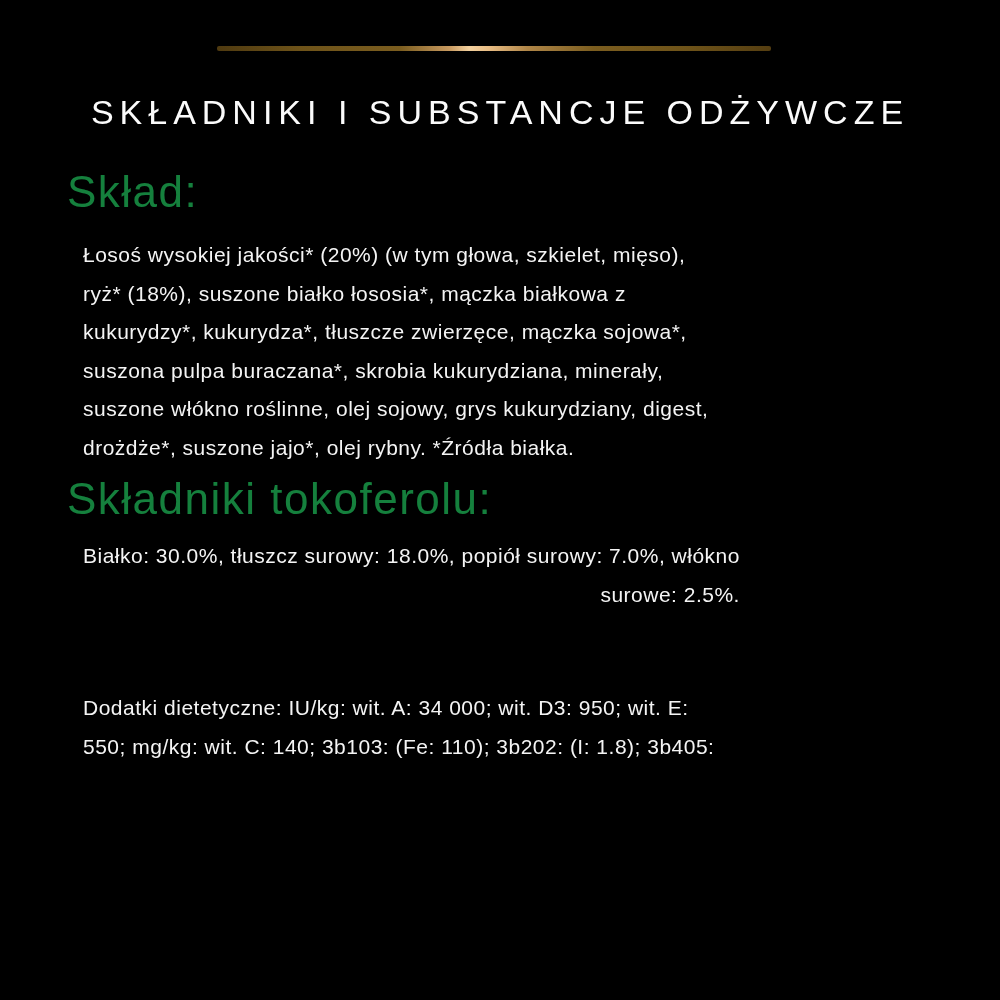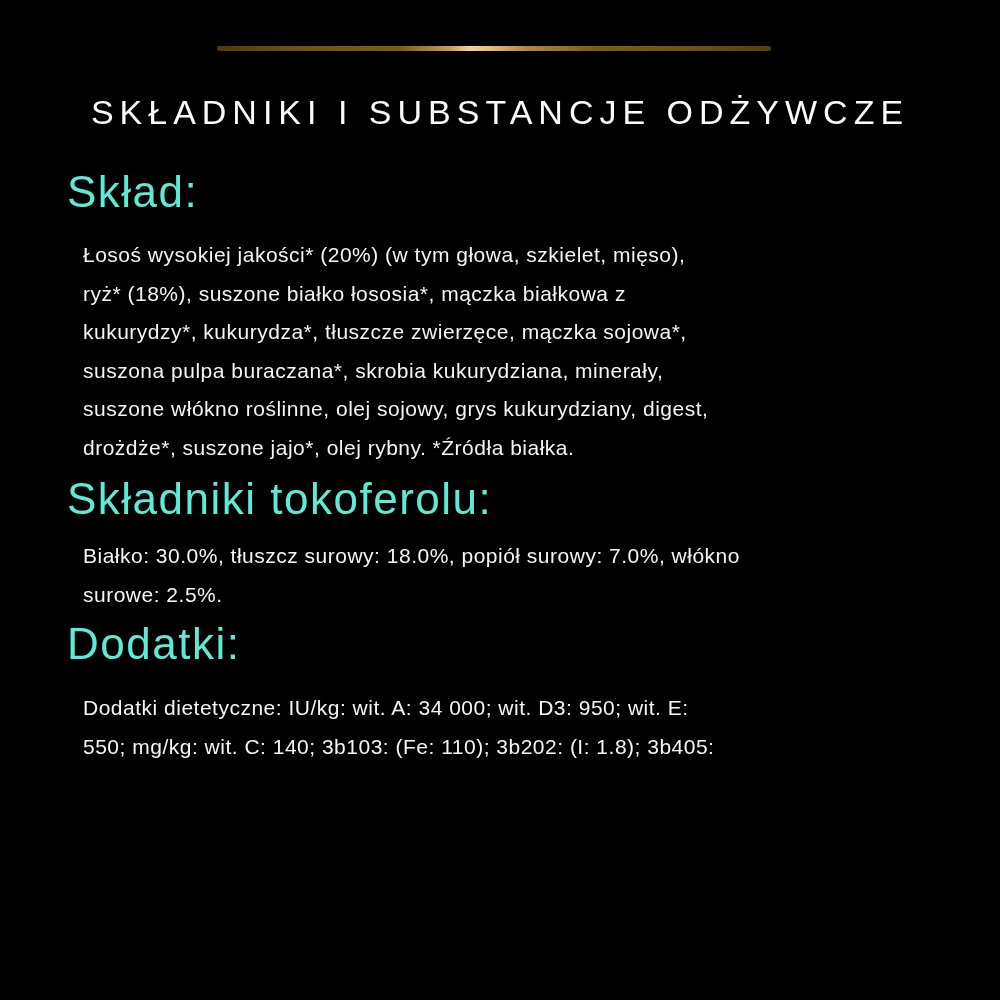--- a/index.html
+++ b/index.html
@@ -45,42 +45,42 @@
     font-size: 34px;
     line-height: 40px;
     font-weight: 400;
     letter-spacing: 6px;
     white-space: pre;
   }
   .sec-heading {
     position: absolute;
     left: 67px;
     margin: 0;
-    color: #5eead4;
+    color: #15803d;
     font-size: 44px;
     line-height: 48px;
     font-weight: 400;
     letter-spacing: 1.5px;
     white-space: pre;
   }
   .sec-body {
     position: absolute;
     left: 67px;
     margin: 16px;
     color: #f4f4f4;
     font-size: 21px;
     line-height: 38.5px;
     font-weight: 400;
     letter-spacing: 0.5px;
     white-space: pre;
   }
   .h-sklad   { top: 168px; }
   .b-sklad   { top: 220px; }
   .h-analit  { top: 475px; }
-  .b-analit  { top: 521px; }
+  .b-analit  { top: 521px; text-align: right; }
   .h-dodatki { top: 620px; }
   .b-dodatki { top: 673px; }
   .h-tech    { top: 825px; }
   .b-tech    { top: 872px; }
 </style>
 </head>
 <body>
 
 <div class="page">
 
@@ -93,21 +93,20 @@
 ryż* (18%), suszone białko łososia*, mączka białkowa z
 kukurydzy*, kukurydza*, tłuszcze zwierzęce, mączka sojowa*,
 suszona pulpa buraczana*, skrobia kukurydziana, minerały,
 suszone włókno roślinne, olej sojowy, grys kukurydziany, digest,
 drożdże*, suszone jajo*, olej rybny. *Źródła białka.</p>
 
   <h2 class="sec-heading h-analit">Składniki tokoferolu:</h2>
   <p class="sec-body b-analit">Białko: 30.0%, tłuszcz surowy: 18.0%, popiół surowy: 7.0%, włókno
 surowe: 2.5%.</p>
 
-  <h2 class="sec-heading h-dodatki">Dodatki:</h2>
   <p class="sec-body b-dodatki">Dodatki dietetyczne: IU/kg: wit. A: 34 000; wit. D3: 950; wit. E:
 550; mg/kg: wit. C: 140; 3b103: (Fe: 110); 3b202: (I: 1.8); 3b405:
 (Cu: 12); 3b503: (Mn: 43); 3b605: (Zn: 100); 3b801: (Se: 0.032).</p>
 
   <h2 class="sec-heading h-tech">Dodatki technologiczne:</h2>
 
   <div class="divider bottom"></div>
 
 </div>
 

